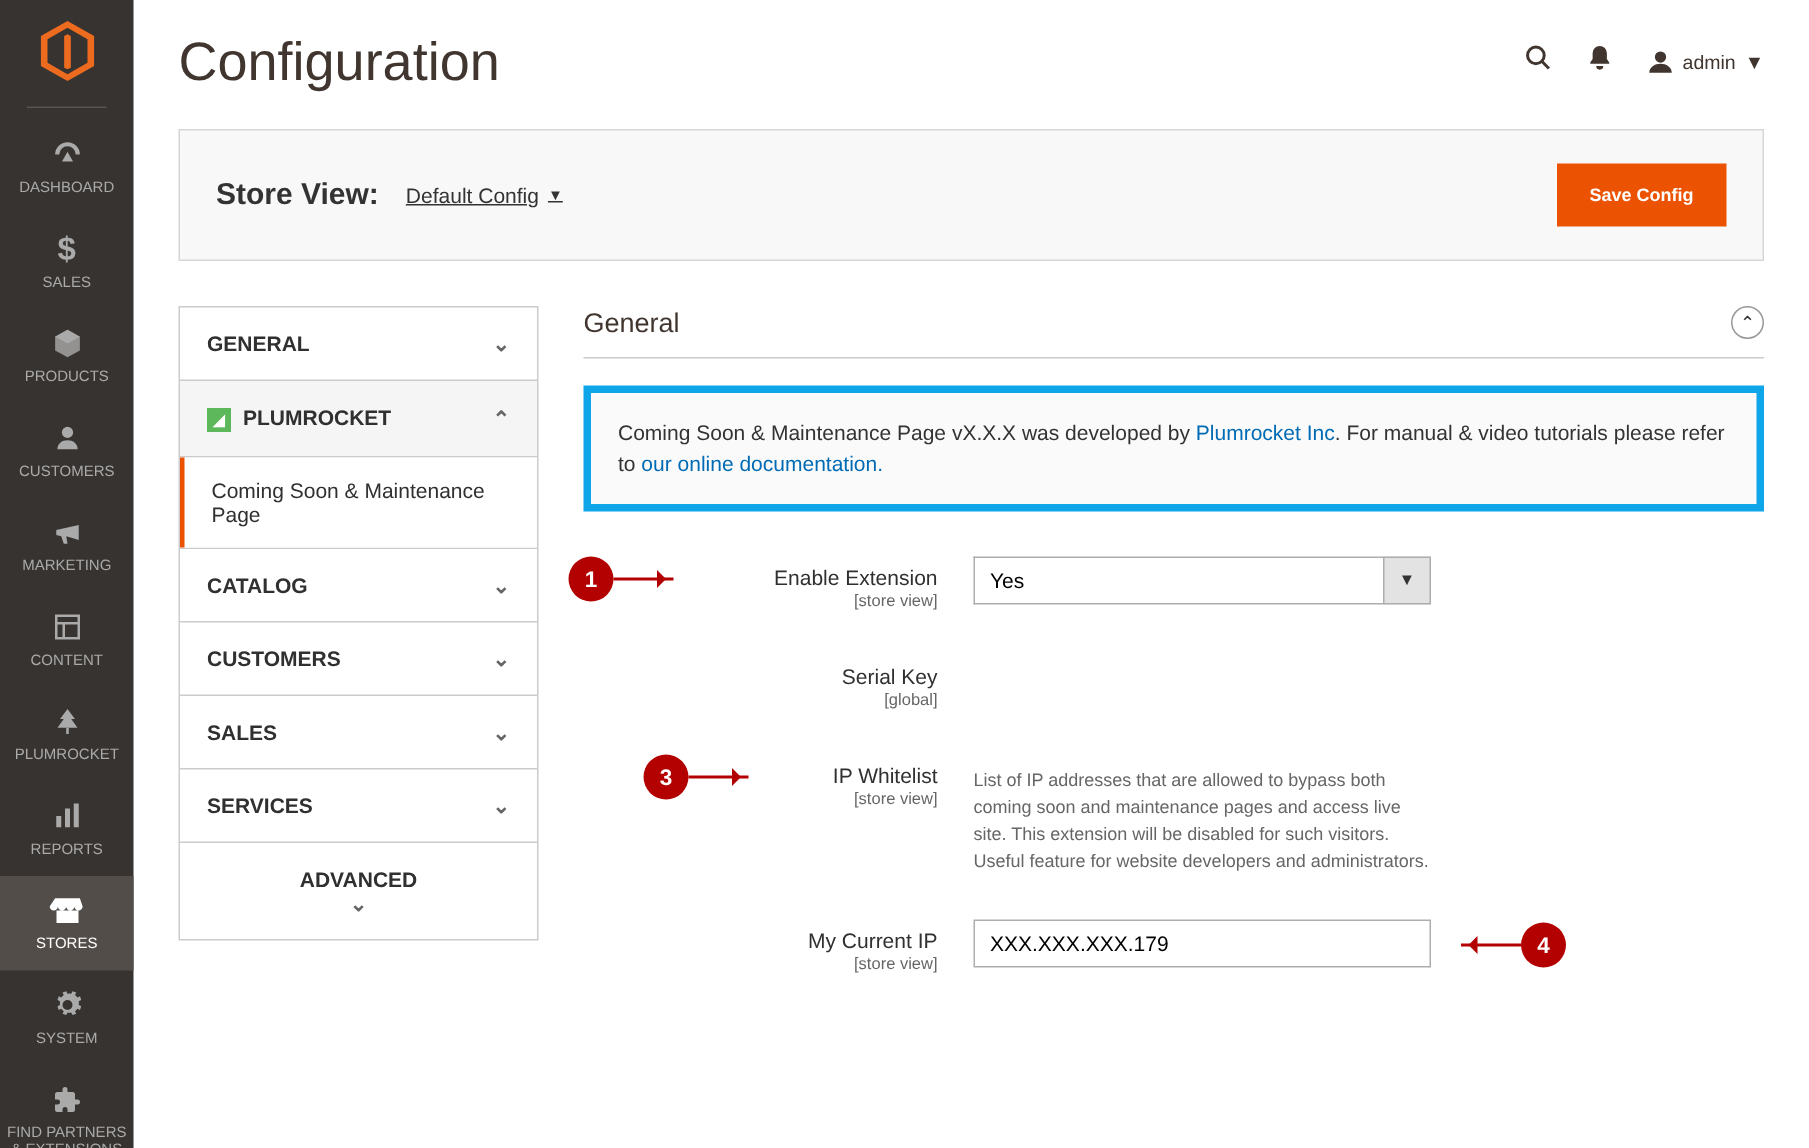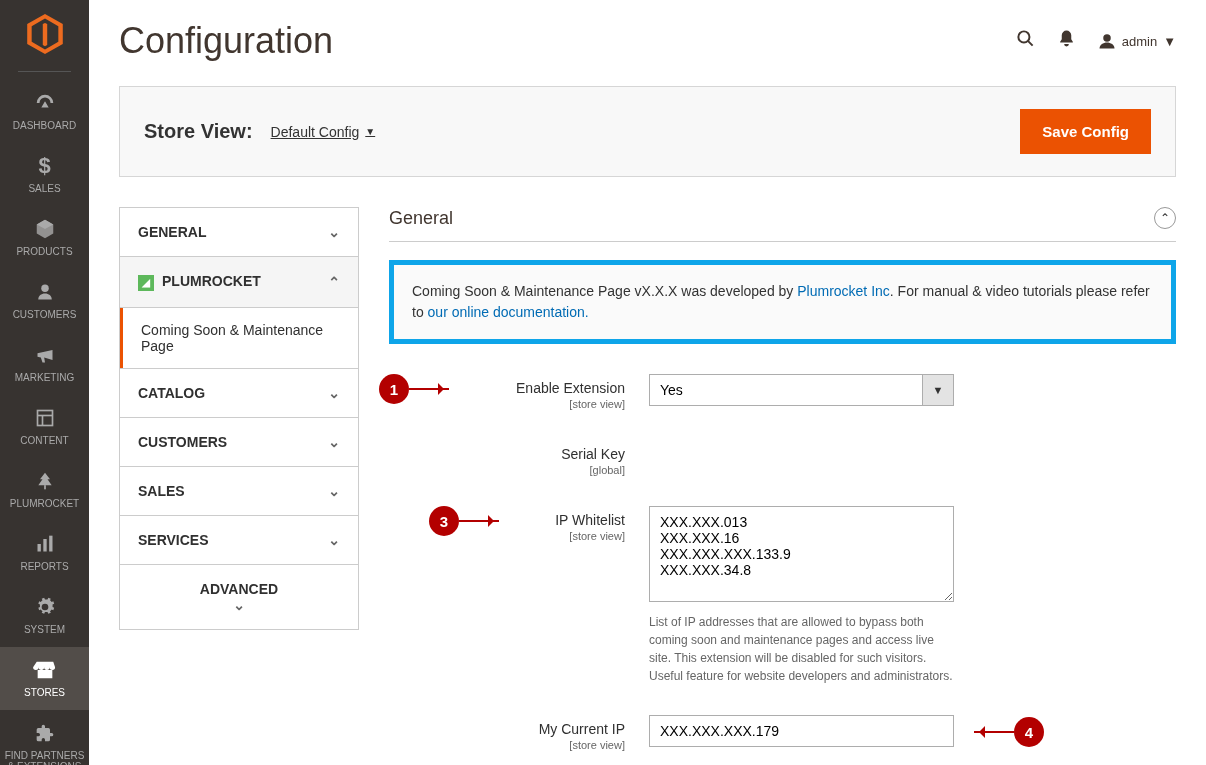--- a/index.html
+++ b/index.html
@@ -23,21 +23,21 @@
   .page-title { font-size: 36px; font-weight:400; color:#41362f;}
   .header-actions { display:flex; gap:22px; align-items:center; color:#41362f;}
   .header-actions .ic { font-size:19px; cursor:pointer;}
   .admin-drop { display:flex; align-items:center; gap:6px; cursor:pointer; font-size:13px;}
 
   
   .store-row { display:flex; justify-content:space-between; align-items:center; border:1px solid #d6d6d6; background:#f8f8f8; padding:22px 24px; margin-bottom:30px;}
   .store-left { display:flex; align-items:center; gap:18px;}
   .store-label { font-weight:600; font-size:20px;}
   .store-select { display:flex; align-items:center; gap:6px; font-size:14px; cursor:pointer;text-decoration:underline;}
-  .save-btn { background:#eb5202; color:#fff; border:none; padding:14px 22px; font-size:15px; cursor:pointer; font-weight:600;}
+  .save-btn { background:#eb5202; color:#fff; border:none; padding:14px 22px; font-size:12px; cursor:pointer; font-weight:600;}
 
   
   .columns { display:flex; gap:30px; align-items:flex-start;}
   .config-nav { width:240px; border:1px solid #ccc; flex-shrink:0;}
   .config-nav-item { display:flex; justify-content:space-between; align-items:center; padding:16px 18px; border-bottom:1px solid #ccc; font-weight:600; text-transform:uppercase; font-size:14px; cursor:pointer; color:#303030;}
   .config-nav-item:last-child { border-bottom:none;flex-direction:column;}
   .config-nav-item .chev { font-size:14px; color:#666;}
   .config-nav-item.expanded { background:#f5f5f5;}
   .config-nav-item .brand-ic { display:inline-flex; width:16px; height:16px; background:#5db85b; margin-right:8px; align-items:center; justify-content:center; color:#fff; font-size:10px;}
   .config-sub { border-bottom:1px solid #ccc;}
@@ -151,35 +151,35 @@
         <div class="nav-item">
           <div class="ic">
             <svg width="20" height="20" viewBox="0 0 24 24" fill="currentColor">
               <rect x="3" y="12" width="4" height="9"></rect>
               <rect x="10" y="6" width="4" height="15"></rect>
               <rect x="17" y="2" width="4" height="19"></rect>
             </svg>
           </div>
           <span class="nav-label">Reports</span>
         </div>
+        <div class="nav-item active">
+          <div class="ic">
+            <svg width="24" height="22" viewBox="0 0 24 24" fill="currentColor">
+              <path d="M3 3h18l2 6a3 3 0 01-6 0 3 3 0 01-6 0 3 3 0 01-6 0 3 3 0 01-6 0zM4 12h16v9H4z" transform="translate(0 0)"></path>
+            </svg>
+          </div>
+          <span class="nav-label">Stores</span>
+        </div>
         <div class="nav-item">
           <div class="ic">
             <svg width="20" height="20" viewBox="0 0 24 24" fill="currentColor">
               <path d="M12 8a4 4 0 100 8 4 4 0 000-8zm9 4l2 1-1 3-2-1a8 8 0 01-2 2l1 2-3 1-1-2a8 8 0 01-3 0l-1 2-3-1 1-2a8 8 0 01-2-2l-2 1-1-3 2-1a8 8 0 010-3l-2-1 1-3 2 1a8 8 0 012-2l-1-2 3-1 1 2a8 8 0 013 0l1-2 3 1-1 2a8 8 0 012 2l2-1 1 3-2 1a8 8 0 010 3z"></path>
             </svg>
           </div>
           <span class="nav-label">System</span>
-        </div>
-        <div class="nav-item active">
-          <div class="ic">
-            <svg width="24" height="22" viewBox="0 0 24 24" fill="currentColor">
-              <path d="M3 3h18l2 6a3 3 0 01-6 0 3 3 0 01-6 0 3 3 0 01-6 0 3 3 0 01-6 0zM4 12h16v9H4z" transform="translate(0 0)"></path>
-            </svg>
-          </div>
-          <span class="nav-label">Stores</span>
         </div>
         <div class="nav-item">
           <div class="ic">
             <svg width="20" height="20" viewBox="0 0 24 24" fill="currentColor">
               <path d="M10 2a2 2 0 012 2v2h4a2 2 0 012 2v4h2a2 2 0 110 4h-2v4a2 2 0 01-2 2h-4v-2a2 2 0 10-4 0v2H4a2 2 0 01-2-2v-4h2a2 2 0 100-4H2V8a2 2 0 012-2h4V4a2 2 0 012-2z"></path>
             </svg>
           </div>
           <span class="nav-label">Find Partners &amp; Extensions</span>
         </div>
       </div>
@@ -293,24 +293,20 @@
         <div class="field">
           <div class="anno right" style="left:40px; top:0px;">
               <div class="bubble">3</div>
               <div class="arrow"></div>
             </div>
           <div class="field-label-col">
             <span class="field-label">IP Whitelist</span>
             <span class="field-scope">[store view]</span>
           </div>
           <div class="field-control">
-            <textarea id="whitelist-ta" style="">XXX.XXX.013
-XXX.XXX.16
-XXX.XXX.XXX.133.9
-XXX.XXX.34.8</textarea>
             <div class="field-hint">List of IP addresses that are allowed to bypass both coming soon and maintenance pages and access live site. This extension will be disabled for such visitors. Useful feature for website developers and administrators.</div>
           </div>
         </div>
 
         <div class="field">
           <div class="field-label-col">
             <span class="field-label">My Current IP</span>
             <span class="field-scope">[store view]</span>
           </div>
           <div class="field-control">

